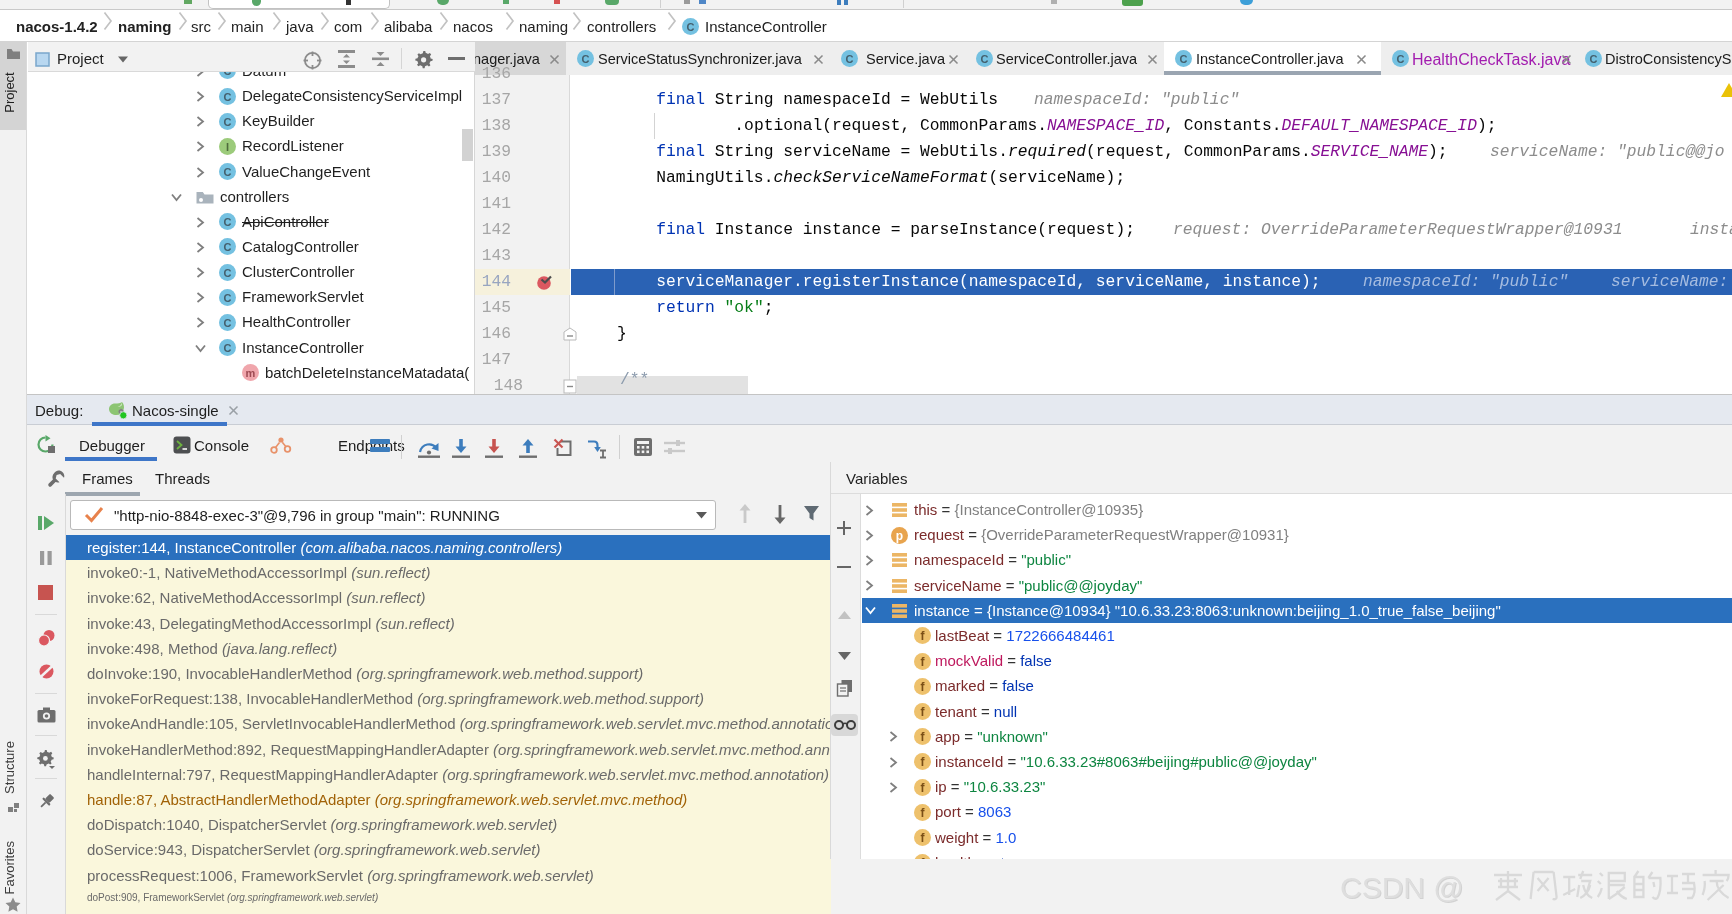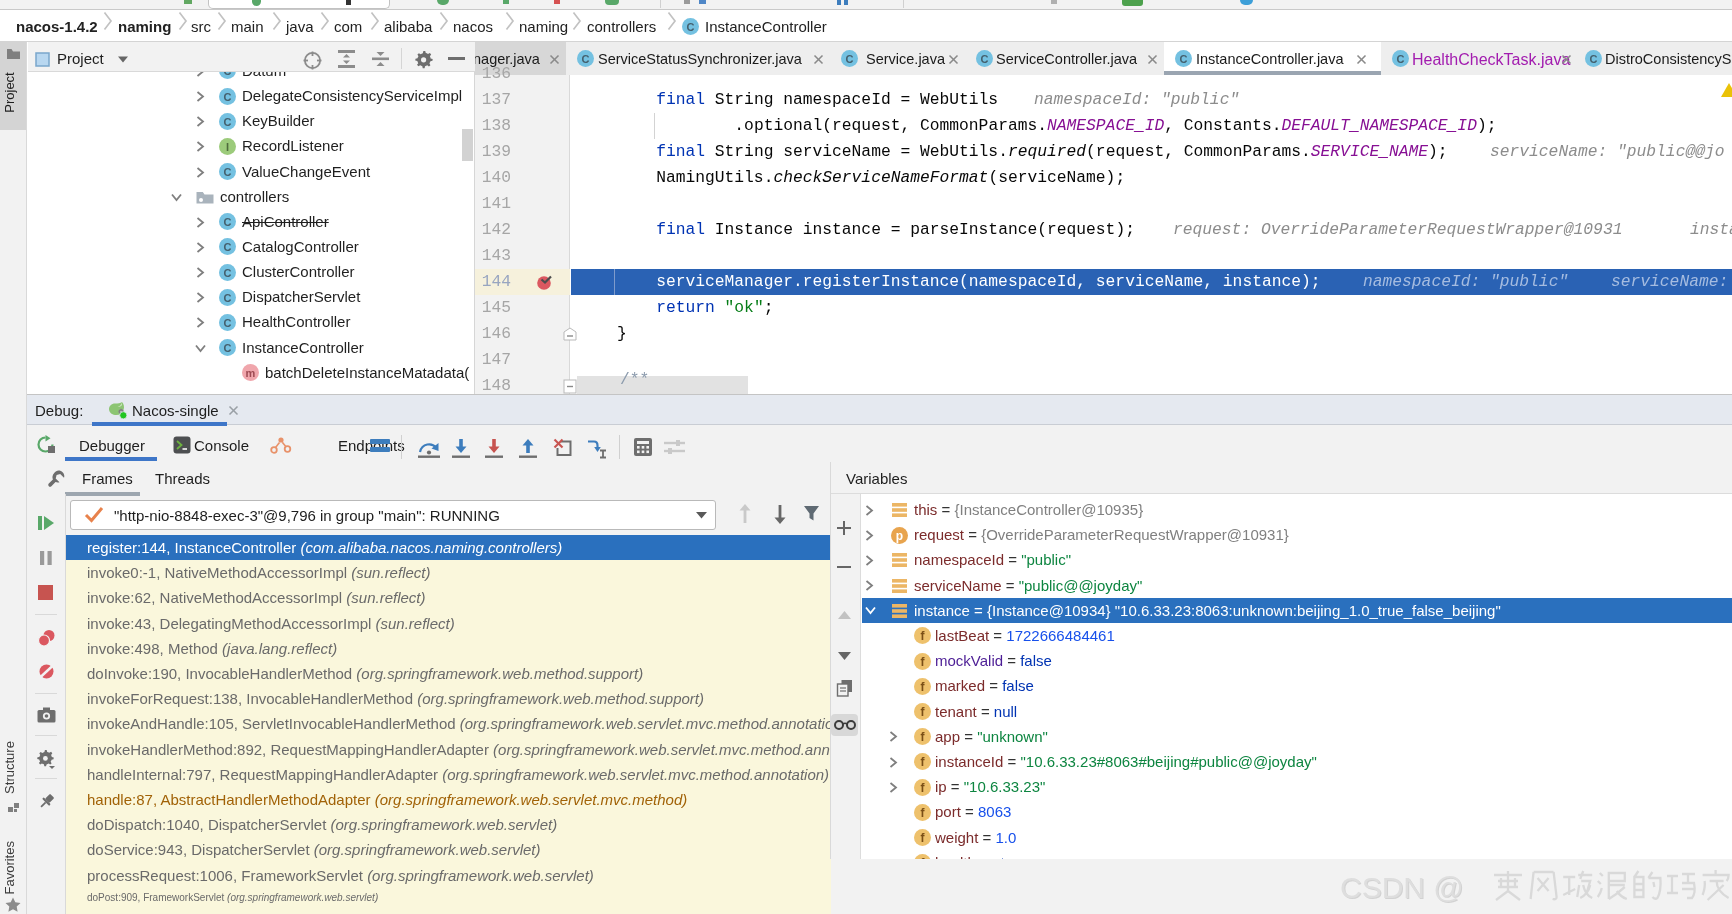--- a/index.html
+++ b/index.html
@@ -179,21 +179,21 @@
         <text x="8.5" y="12.5" font-size="11" font-weight="bold" fill="#44606e" text-anchor="middle" font-family="Liberation Sans">C</text>
       </svg>
   <span class="abs" style="left:215px;top:221px;font-size:15px;color:#1f1f1f;white-space:nowrap;">ClusterController</span>
   <svg style="left:169px;top:250px;" width="9" height="11">
         <polyline points="1.5,1 7,5.5 1.5,10" fill="none" stroke="#7f7f7f" stroke-width="1.8"></polyline>
       </svg>
   <svg style="left:192px;top:247px;" width="17" height="17">
         <circle cx="8.5" cy="8.5" r="8.5" fill="#74c1e1"></circle>
         <text x="8.5" y="12.5" font-size="11" font-weight="bold" fill="#44606e" text-anchor="middle" font-family="Liberation Sans">C</text>
       </svg>
-  <span class="abs" style="left:215px;top:246px;font-size:15px;color:#1f1f1f;white-space:nowrap;">DispatcherServlet</span>
+  <span class="abs" style="left:215px;top:246px;font-size:15px;color:#1f1f1f;white-space:nowrap;">FrameworkServlet</span>
   <svg style="left:169px;top:275px;" width="9" height="11">
         <polyline points="1.5,1 7,5.5 1.5,10" fill="none" stroke="#7f7f7f" stroke-width="1.8"></polyline>
       </svg>
   <svg style="left:192px;top:272px;" width="17" height="17">
         <circle cx="8.5" cy="8.5" r="8.5" fill="#74c1e1"></circle>
         <text x="8.5" y="12.5" font-size="11" font-weight="bold" fill="#44606e" text-anchor="middle" font-family="Liberation Sans">C</text>
       </svg>
   <span class="abs" style="left:215px;top:271px;font-size:15px;color:#1f1f1f;white-space:nowrap;">HealthController</span>
   <svg style="left:168px;top:302px;" width="11" height="9">
         <polyline points="1,1.5 5.5,7 10,1.5" fill="none" stroke="#7f7f7f" stroke-width="1.8"></polyline>
@@ -343,21 +343,21 @@
     <div class="abs mono" style="left:0;top:71px;width:36px;height:26px;line-height:26px;text-align:right;font-size:16.3px;color:#a6a6a6;">138</div>
     <div class="abs mono" style="left:0;top:97px;width:36px;height:26px;line-height:26px;text-align:right;font-size:16.3px;color:#a6a6a6;">139</div>
     <div class="abs mono" style="left:0;top:123px;width:36px;height:26px;line-height:26px;text-align:right;font-size:16.3px;color:#a6a6a6;">140</div>
     <div class="abs mono" style="left:0;top:149px;width:36px;height:26px;line-height:26px;text-align:right;font-size:16.3px;color:#a6a6a6;">141</div>
     <div class="abs mono" style="left:0;top:175px;width:36px;height:26px;line-height:26px;text-align:right;font-size:16.3px;color:#a6a6a6;">142</div>
     <div class="abs mono" style="left:0;top:201px;width:36px;height:26px;line-height:26px;text-align:right;font-size:16.3px;color:#a6a6a6;">143</div>
     <div class="abs mono" style="left:0;top:227px;width:36px;height:26px;line-height:26px;text-align:right;font-size:16.3px;color:#98a5c0;">144</div>
     <div class="abs mono" style="left:0;top:253px;width:36px;height:26px;line-height:26px;text-align:right;font-size:16.3px;color:#a6a6a6;">145</div>
     <div class="abs mono" style="left:0;top:279px;width:36px;height:26px;line-height:26px;text-align:right;font-size:16.3px;color:#a6a6a6;">146</div>
     <div class="abs mono" style="left:0;top:305px;width:36px;height:26px;line-height:26px;text-align:right;font-size:16.3px;color:#a6a6a6;">147</div>
-    <div class="abs mono" style="left:0;top:331px;width:36px;height:26px;line-height:26px;text-align:right;font-size:16.3px;color:#a6a6a6;">148</div>
+    <div class="abs mono" style="left:12px;top:331px;width:36px;height:26px;line-height:26px;text-align:right;font-size:16.3px;color:#a6a6a6;">148</div>
     <svg style="left:62px;top:233px;" width="16" height="16">
         <circle cx="7" cy="8" r="6.8" fill="#db5860"></circle>
         <polyline points="4.5,4.5 8,7.5 14,1.5" fill="none" stroke="#4d4d4d" stroke-width="2.2"></polyline>
       </svg>
     <svg style="left:88px;top:285px;" width="14" height="14">
         <path d="M1 5 L7 1 L13 5 L13 13 L1 13 Z" fill="#ffffff" stroke="#b9b9b9" stroke-width="1"></path>
         <line x1="4" y1="9" x2="10" y2="9" stroke="#8a8a8a" stroke-width="1.4"></line>
       </svg>
     <svg style="left:88px;top:337px;" width="14" height="15">
         <rect x="1" y="1" width="12" height="13" fill="#ffffff" stroke="#b9b9b9" stroke-width="1"></rect>
@@ -632,21 +632,21 @@
   <div class="abs" style="left:887px;top:206.8px;font-size:15px;white-space:nowrap;"><span style="color:#fff;">instance = {Instance@10934} "10.6.33.23:8063:unknown:beijing_1.0_true_false_beijing"</span></div>
   <svg style="left:887px;top:232px;" width="17" height="17">
         <circle cx="8.5" cy="8.5" r="8.5" fill="#eec16c"></circle>
         <text x="8.5" y="13" font-size="12" font-weight="bold" fill="#7a4e16" text-anchor="middle" font-family="Liberation Sans">f</text>
       </svg>
   <div class="abs" style="left:908px;top:232.0px;font-size:15px;white-space:nowrap;"><span style="color:#7b2b2b;">lastBeat</span><span style="color:#333;"> = </span><span style="color:#1750eb;">1722666484461</span></div>
   <svg style="left:887px;top:258px;" width="17" height="17">
         <circle cx="8.5" cy="8.5" r="8.5" fill="#eec16c"></circle>
         <text x="8.5" y="13" font-size="12" font-weight="bold" fill="#7a4e16" text-anchor="middle" font-family="Liberation Sans">f</text>
       </svg>
-  <div class="abs" style="left:908px;top:257.2px;font-size:15px;white-space:nowrap;"><span style="color:#4c1d95;">mockValid</span><span style="color:#333;"> = </span><span style="color:#0033b3;">false</span></div>
+  <div class="abs" style="left:908px;top:257.2px;font-size:15px;white-space:nowrap;"><span style="color:#be185d;">mockValid</span><span style="color:#333;"> = </span><span style="color:#0033b3;">false</span></div>
   <svg style="left:887px;top:283px;" width="17" height="17">
         <circle cx="8.5" cy="8.5" r="8.5" fill="#eec16c"></circle>
         <text x="8.5" y="13" font-size="12" font-weight="bold" fill="#7a4e16" text-anchor="middle" font-family="Liberation Sans">f</text>
       </svg>
   <div class="abs" style="left:908px;top:282.4px;font-size:15px;white-space:nowrap;"><span style="color:#7b2b2b;">marked</span><span style="color:#333;"> = </span><span style="color:#0033b3;">false</span></div>
   <svg style="left:887px;top:308px;" width="17" height="17">
         <circle cx="8.5" cy="8.5" r="8.5" fill="#eec16c"></circle>
         <text x="8.5" y="13" font-size="12" font-weight="bold" fill="#7a4e16" text-anchor="middle" font-family="Liberation Sans">f</text>
       </svg>
   <div class="abs" style="left:908px;top:307.6px;font-size:15px;white-space:nowrap;"><span style="color:#7b2b2b;">tenant</span><span style="color:#333;"> = </span><span style="color:#0033b3;">null</span></div>

